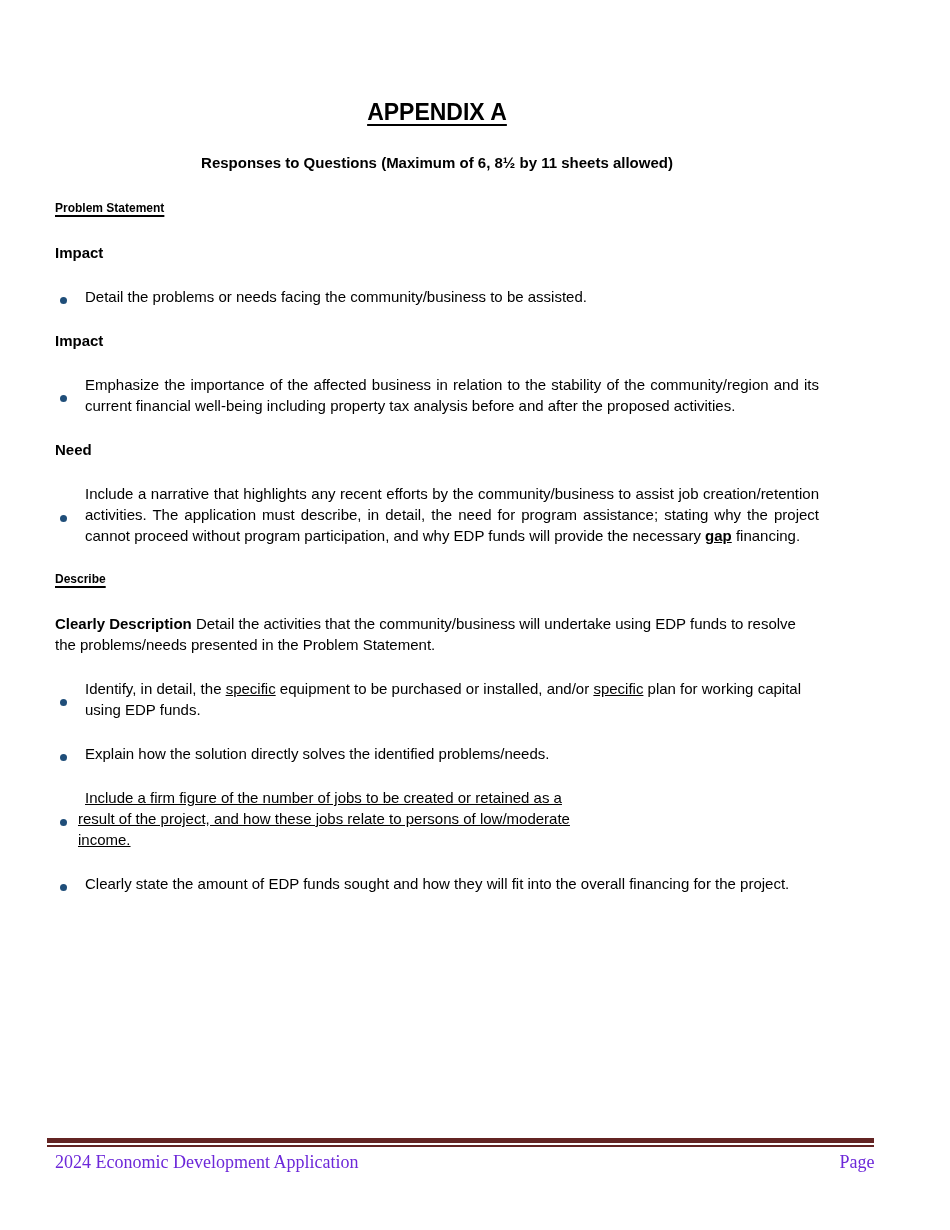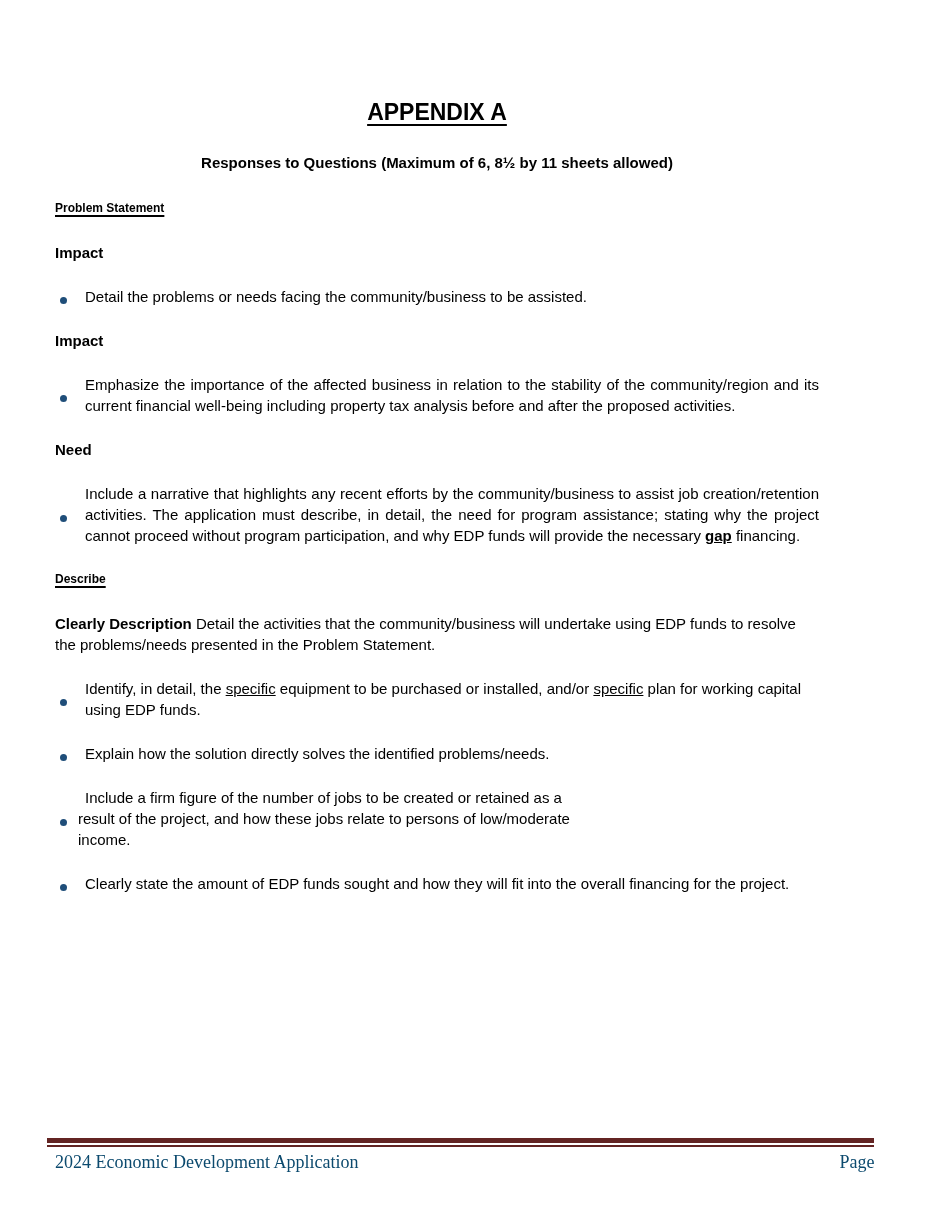--- a/index.html
+++ b/index.html
@@ -57,37 +57,37 @@
   .dot {
     flex: 0 0 auto;
     width: 7px;
     height: 7px;
     border-radius: 50%;
     background: var(--bullet-color, #1F4E79);
     margin: 7px 0 0 5px;
   }
   .btext { flex: 1 1 auto; margin-left: 18px; }
   .just { text-align: justify; }
-  .jobs-text { margin-left: 11px; text-indent: 7px; }
+  .jobs-text { margin-left: 11px; text-indent: 7px; text-decoration: underline; }
   .footer {
     position: absolute;
     left: 47px;
     top: 1138px;
     width: 856px;
     font-family: "Liberation Serif", serif;
   }
   .rule-thick { height: 5px; background: var(--rule-color, #632423); }
   .rule-thin  { height: 2px; background: var(--rule-color, #632423); margin-top: 2px; }
   .footer-row {
     display: flex;
     justify-content: space-between;
     align-items: baseline;
     font-size: 18px;
     padding: 5px 6px 0 8px;
-    color: #0c4a6e;
+    color: #6d28d9;
   }
 </style>
 </head>
 <body>
 
 <div class="page">
 
   <h1 class="title"><span class="u">APPENDIX A</span></h1>
 
   <p class="subtitle">Responses to Questions (Maximum of 6, 8½ by 11 sheets allowed)</p>

